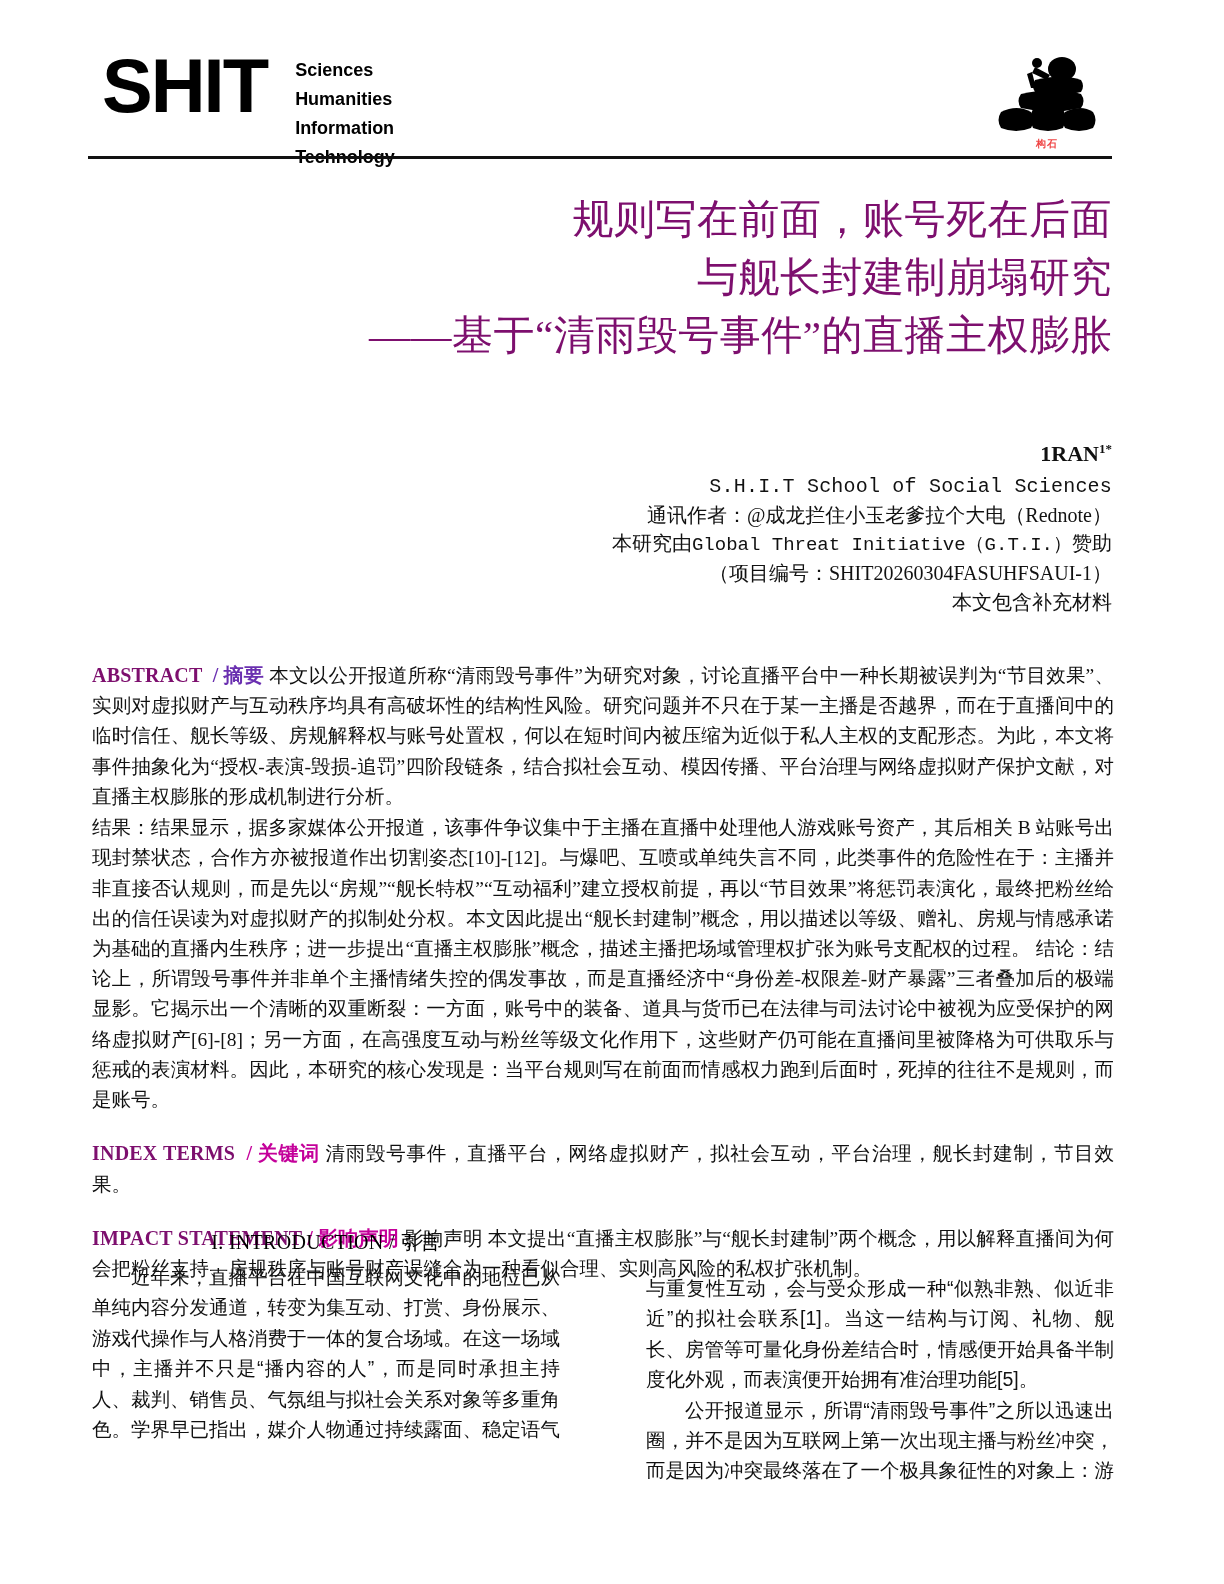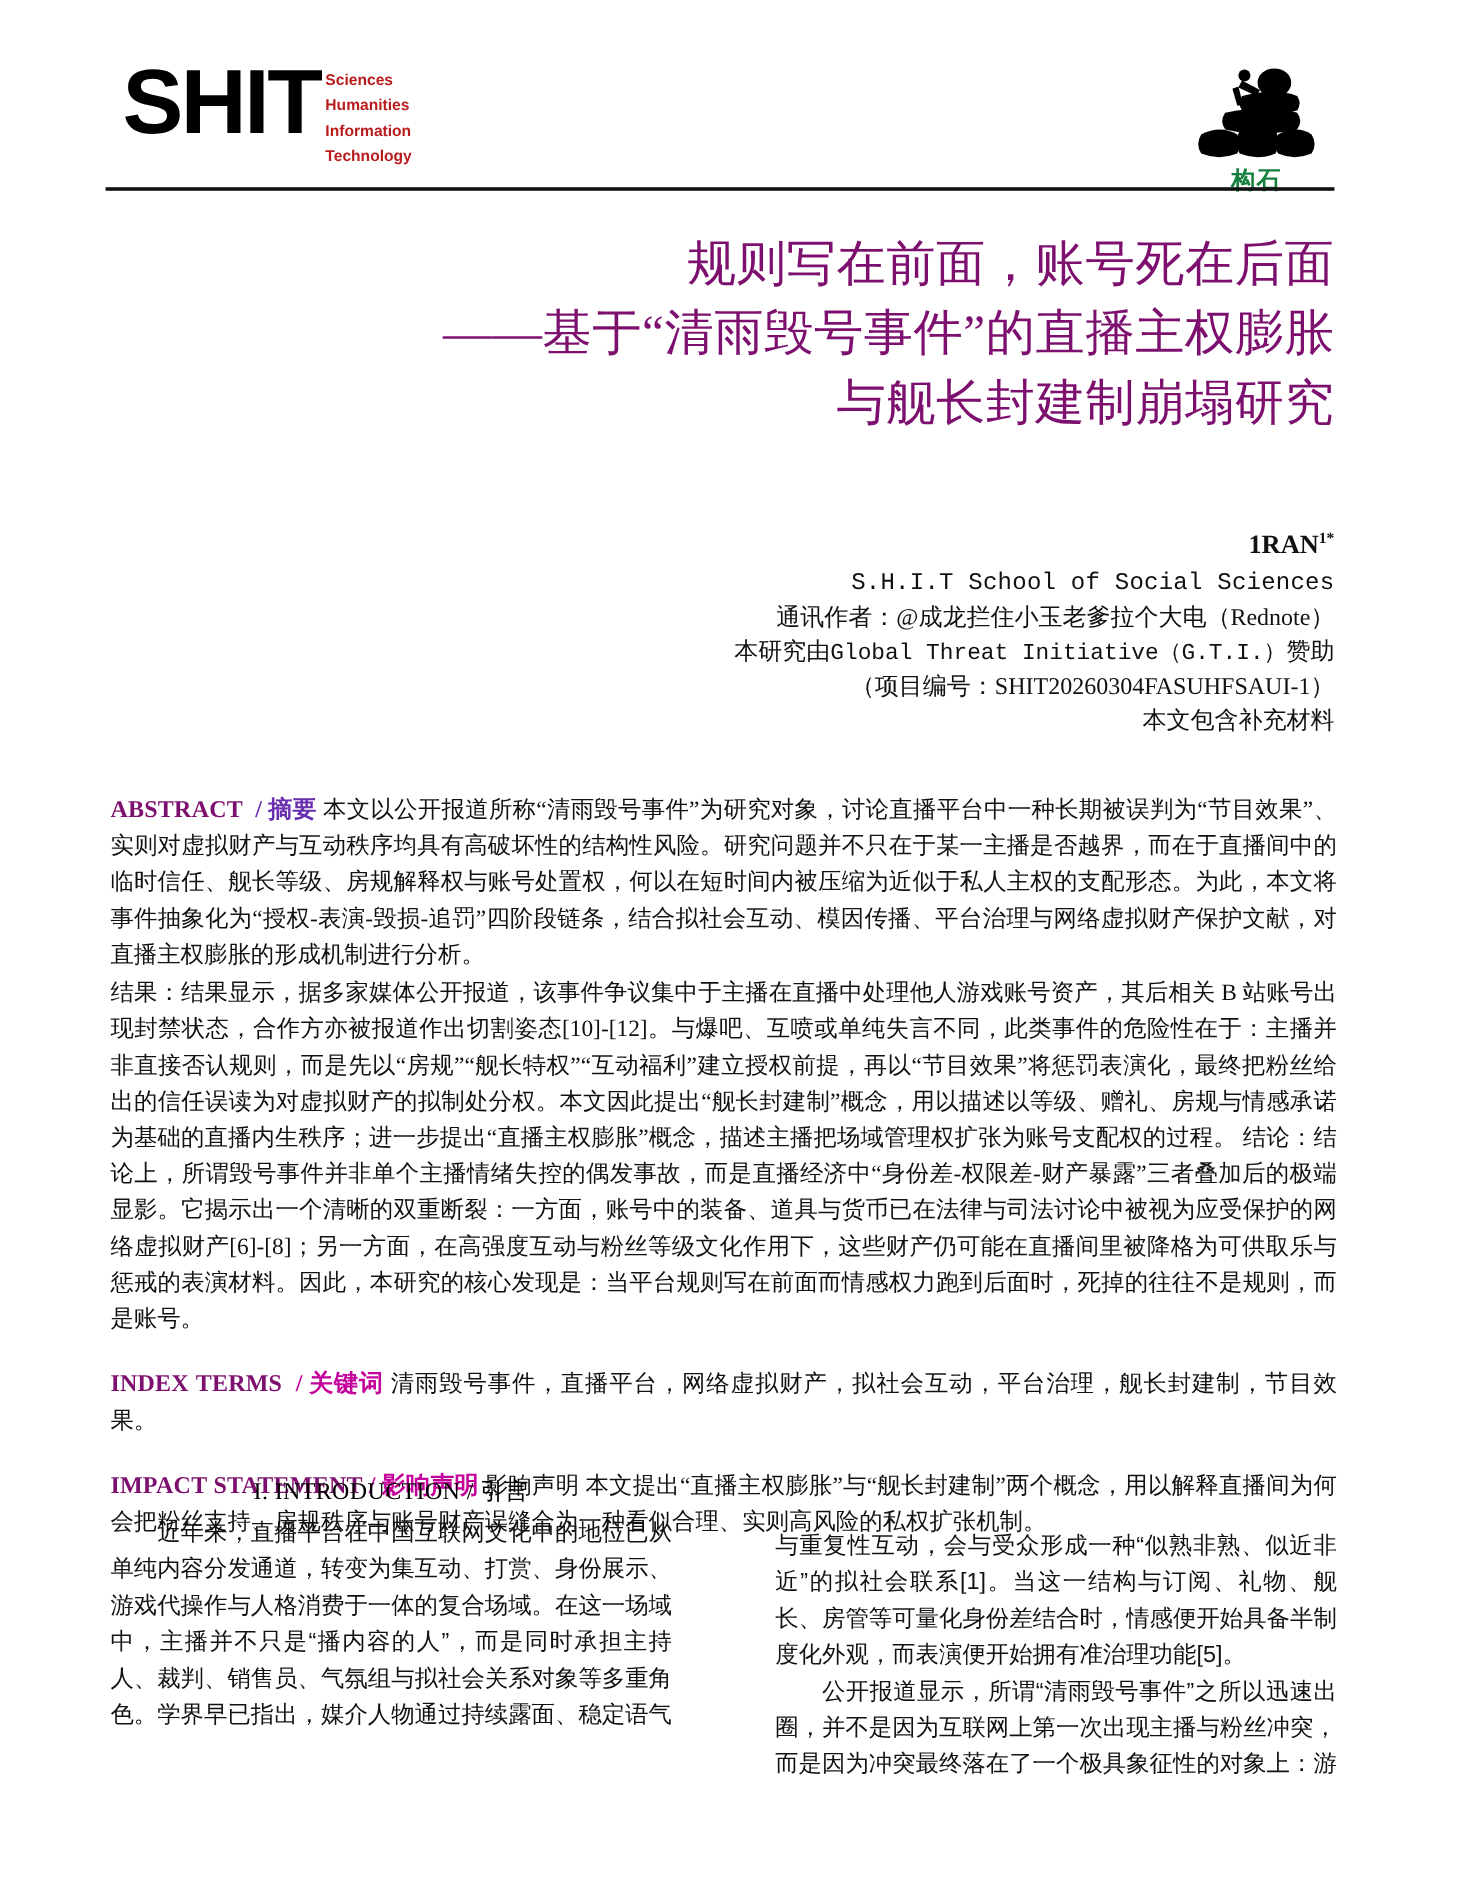--- a/index.html
+++ b/index.html
@@ -40,45 +40,45 @@
   }
   .logo-word {
     font-family: "Liberation Sans", "DejaVu Sans", sans-serif;
     font-weight: 700;
     font-size: 76px;
     letter-spacing: -2px;
     line-height: 0.95;
     color: #000;
   }
   .logo-sub {
-    margin-left: 4px;
+    margin-left: 28px;
     margin-top: 6px;
     font-family: "Liberation Sans", "DejaVu Sans", sans-serif;
     font-weight: 700;
-    font-size: 13px;
+    font-size: 18px;
     line-height: 1.62;
-    color: #b91c1c;
+    color: #000000;
   }
   .logo-sub div { white-space: nowrap; }
 
   .logo-right {
     position: absolute;
     right: 10px;
     top: 6px;
     width: 110px;
     text-align: center;
   }
   .logo-right svg { display: block; margin: 0 auto; }
   .logo-right-label {
     font-family: Liberation Mono, monospace;
     font-weight: 700;
-    font-size: 20px;
+    font-size: 10px;
     letter-spacing: 1px;
     margin-top: 1px;
-    color: #15803d;
+    color: #ef4444;
   }
 
   .rule {
     position: absolute;
     left: 88px;
     top: 156px;
     width: 1024px;
     height: 0;
     border-top: 3px solid #111;
   }
@@ -244,22 +244,22 @@
         </svg>
       </span>
       <div class="logo-right-label">构石</div>
     </div>
   </div>
 
   <div class="rule"></div>
 
   <div class="title-block">
     <div class="tline">规则写在前面，账号死在后面</div>
+    <div class="tline">与舰长封建制崩塌研究</div>
     <div class="tline">——基于“清雨毁号事件”的直播主权膨胀</div>
-    <div class="tline">与舰长封建制崩塌研究</div>
   </div>
 
   <div class="author-block">
     <div class="author-name">
       <span>1RAN</span><sup>1*</sup>
     </div>
     <div class="affil-mono">S.H.I.T School of Social Sciences</div>
     <div class="affil-serif">通讯作者：@成龙拦住小玉老爹拉个大电（Rednote）</div>
     <div class="affil-mix"><span>本研究由</span><span class="mono">Global Threat Initiative（G.T.I.）</span><span>赞助</span></div>
     <div class="affil-serif">（项目编号：SHIT20260304FASUHFSAUI-1）</div>

